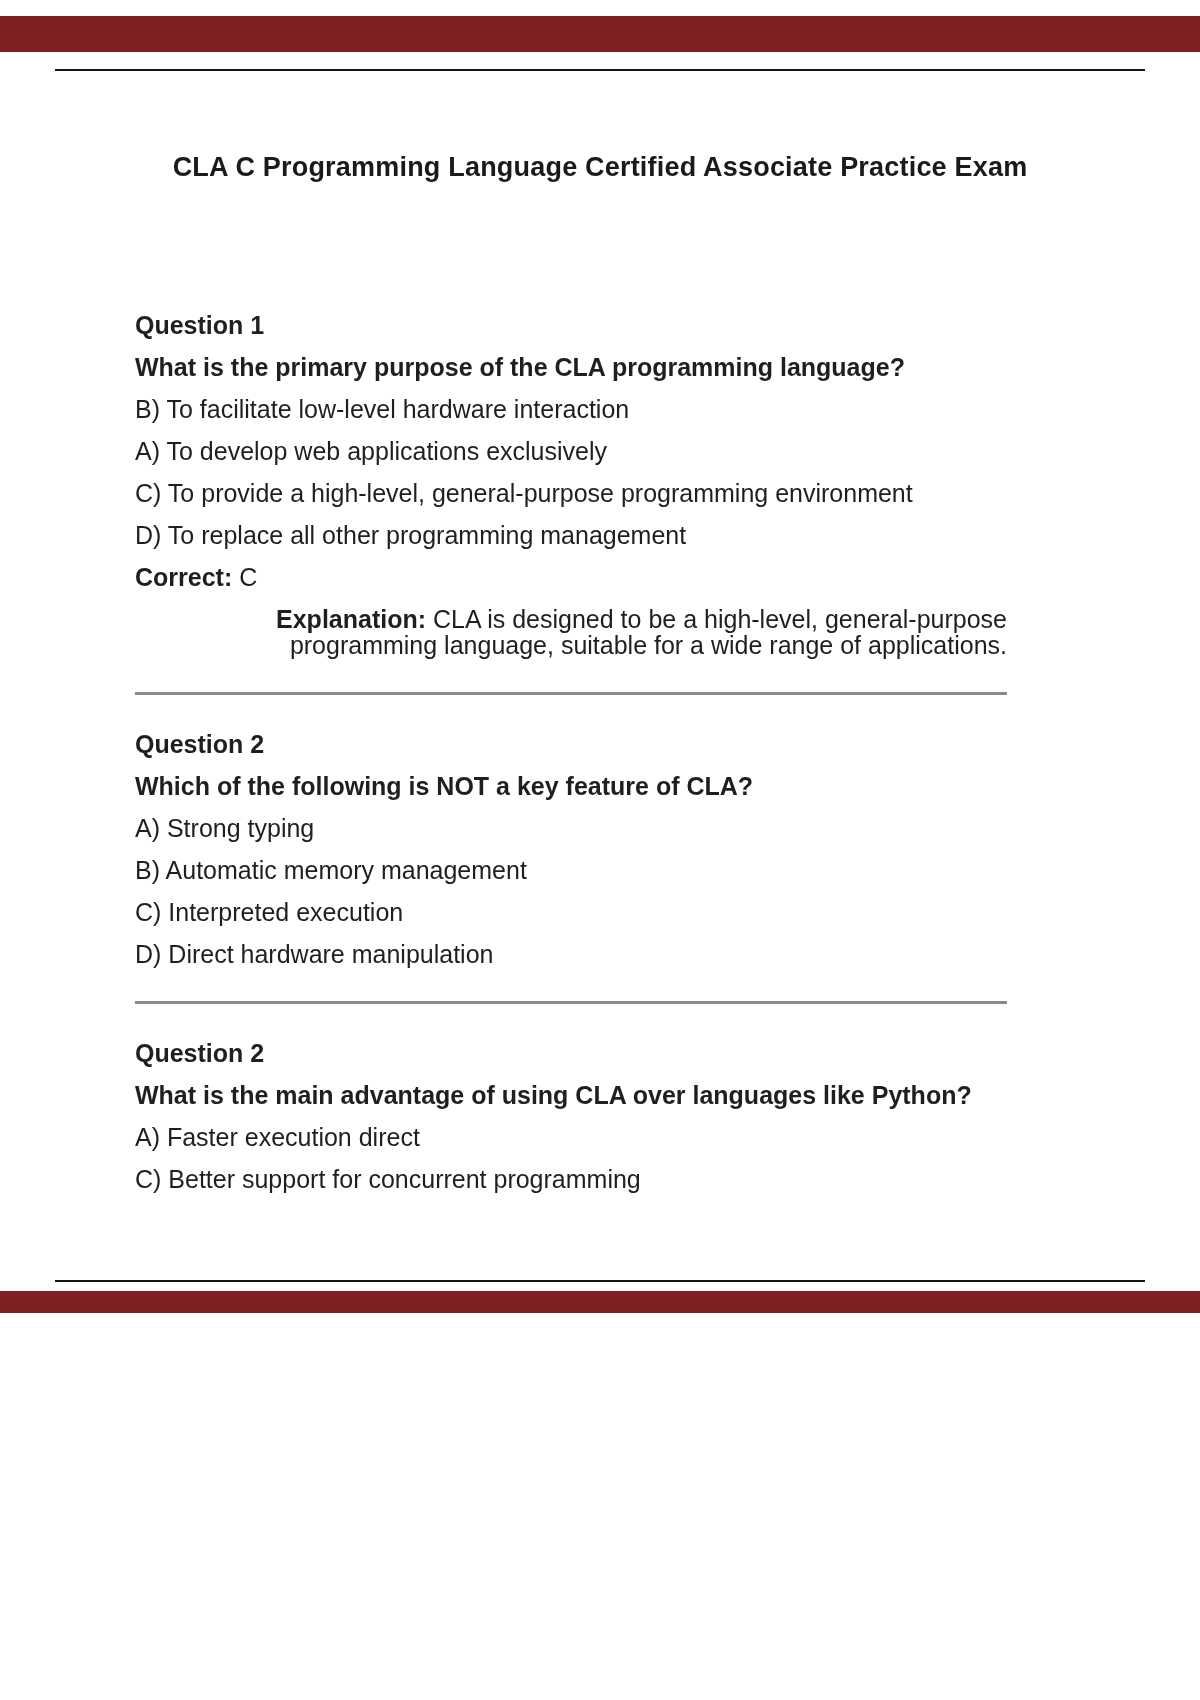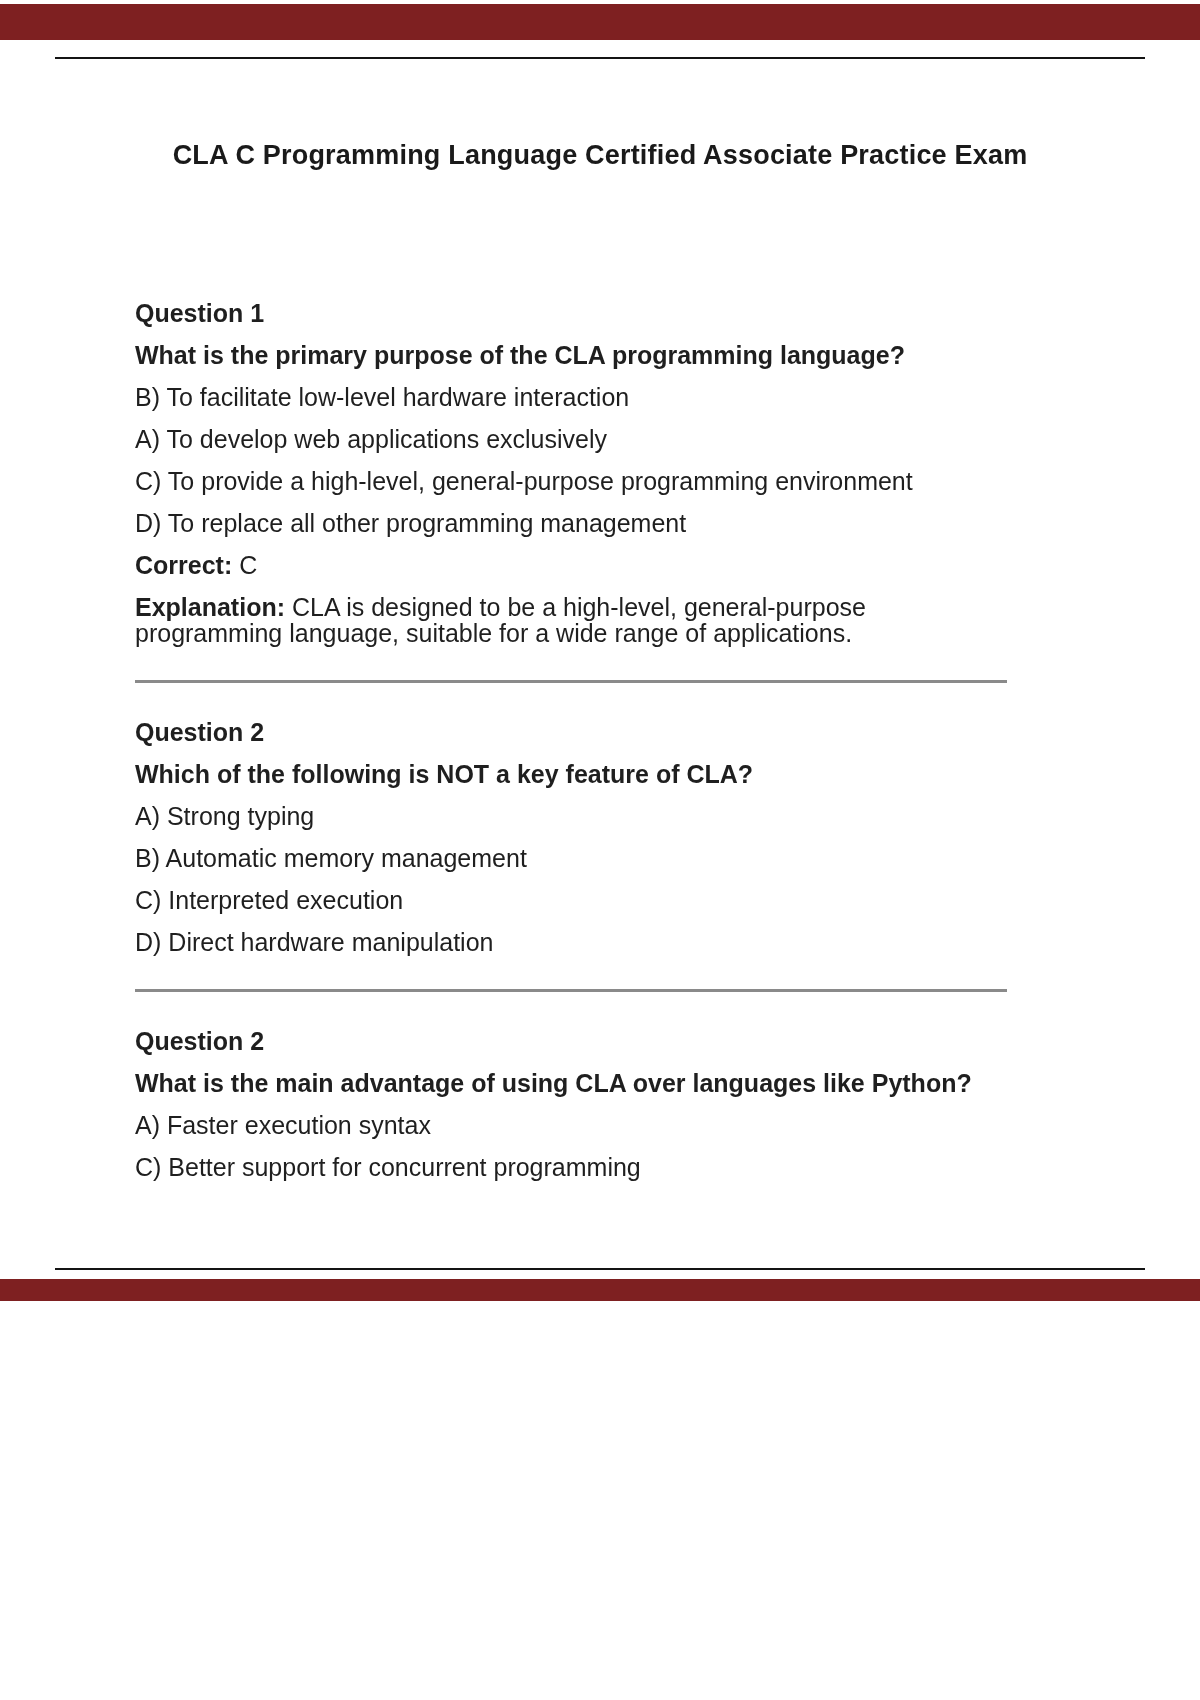--- a/index.html
+++ b/index.html
@@ -4,21 +4,21 @@
 <style>
   :root { --bar: #7e2021; --ink: #1f1f1f; }
   * { box-sizing: border-box; margin: 0; padding: 0; }
   html, body { background: #ffffff; }
   body { font-family: "Liberation Sans", sans-serif; color: var(--ink); }
 
   .page {
     position: relative;
     width: 1200px;
     height: 1297px;
-    margin: 4px auto;
+    margin: 16px auto;
     background: #ffffff;
     overflow: hidden;
   }
 
   .top-bar {
     position: absolute;
     top: 0; left: 0;
     width: 100%; height: 36px;
     background: var(--bar);
   }
@@ -57,21 +57,21 @@
     width: 872px;
     font-size: 25px;
     line-height: 26px;
   }
 
   .content p { margin: 0 0 16px 0; }
   .q-heading { font-weight: 700; }
   .q-text { font-weight: 700; }
   .option { font-weight: 400; }
   .b { font-weight: 700; }
-  .explanation { margin-bottom: 0 !important; }
+  .explanation { margin-bottom: 0 !important; text-align: right; }
 
   .divider {
     border: none;
     height: 3px;
     background: #8a8a8a;
     margin: 34px 0 36px 0;
     width: 100%;
   }
 </style>
 </head>
@@ -106,21 +106,21 @@
       <p class="option">B) Automatic memory management</p>
       <p class="option">C) Interpreted execution</p>
       <p class="option">D) Direct hardware manipulation</p>
     </section>
 
     <hr class="divider">
 
     <section>
       <p class="q-heading">Question 2</p>
       <p class="q-text">What is the main advantage of using CLA over languages like Python?</p>
-      <p class="option">A) Faster execution syntax</p>
+      <p class="option">A) Faster execution direct</p>
       <p class="option">C) Better support for concurrent programming</p>
     </section>
 
   </div>
 
   <div class="rule rule-bottom"></div>
   <div class="bottom-bar"></div>
 
 </div>
 

